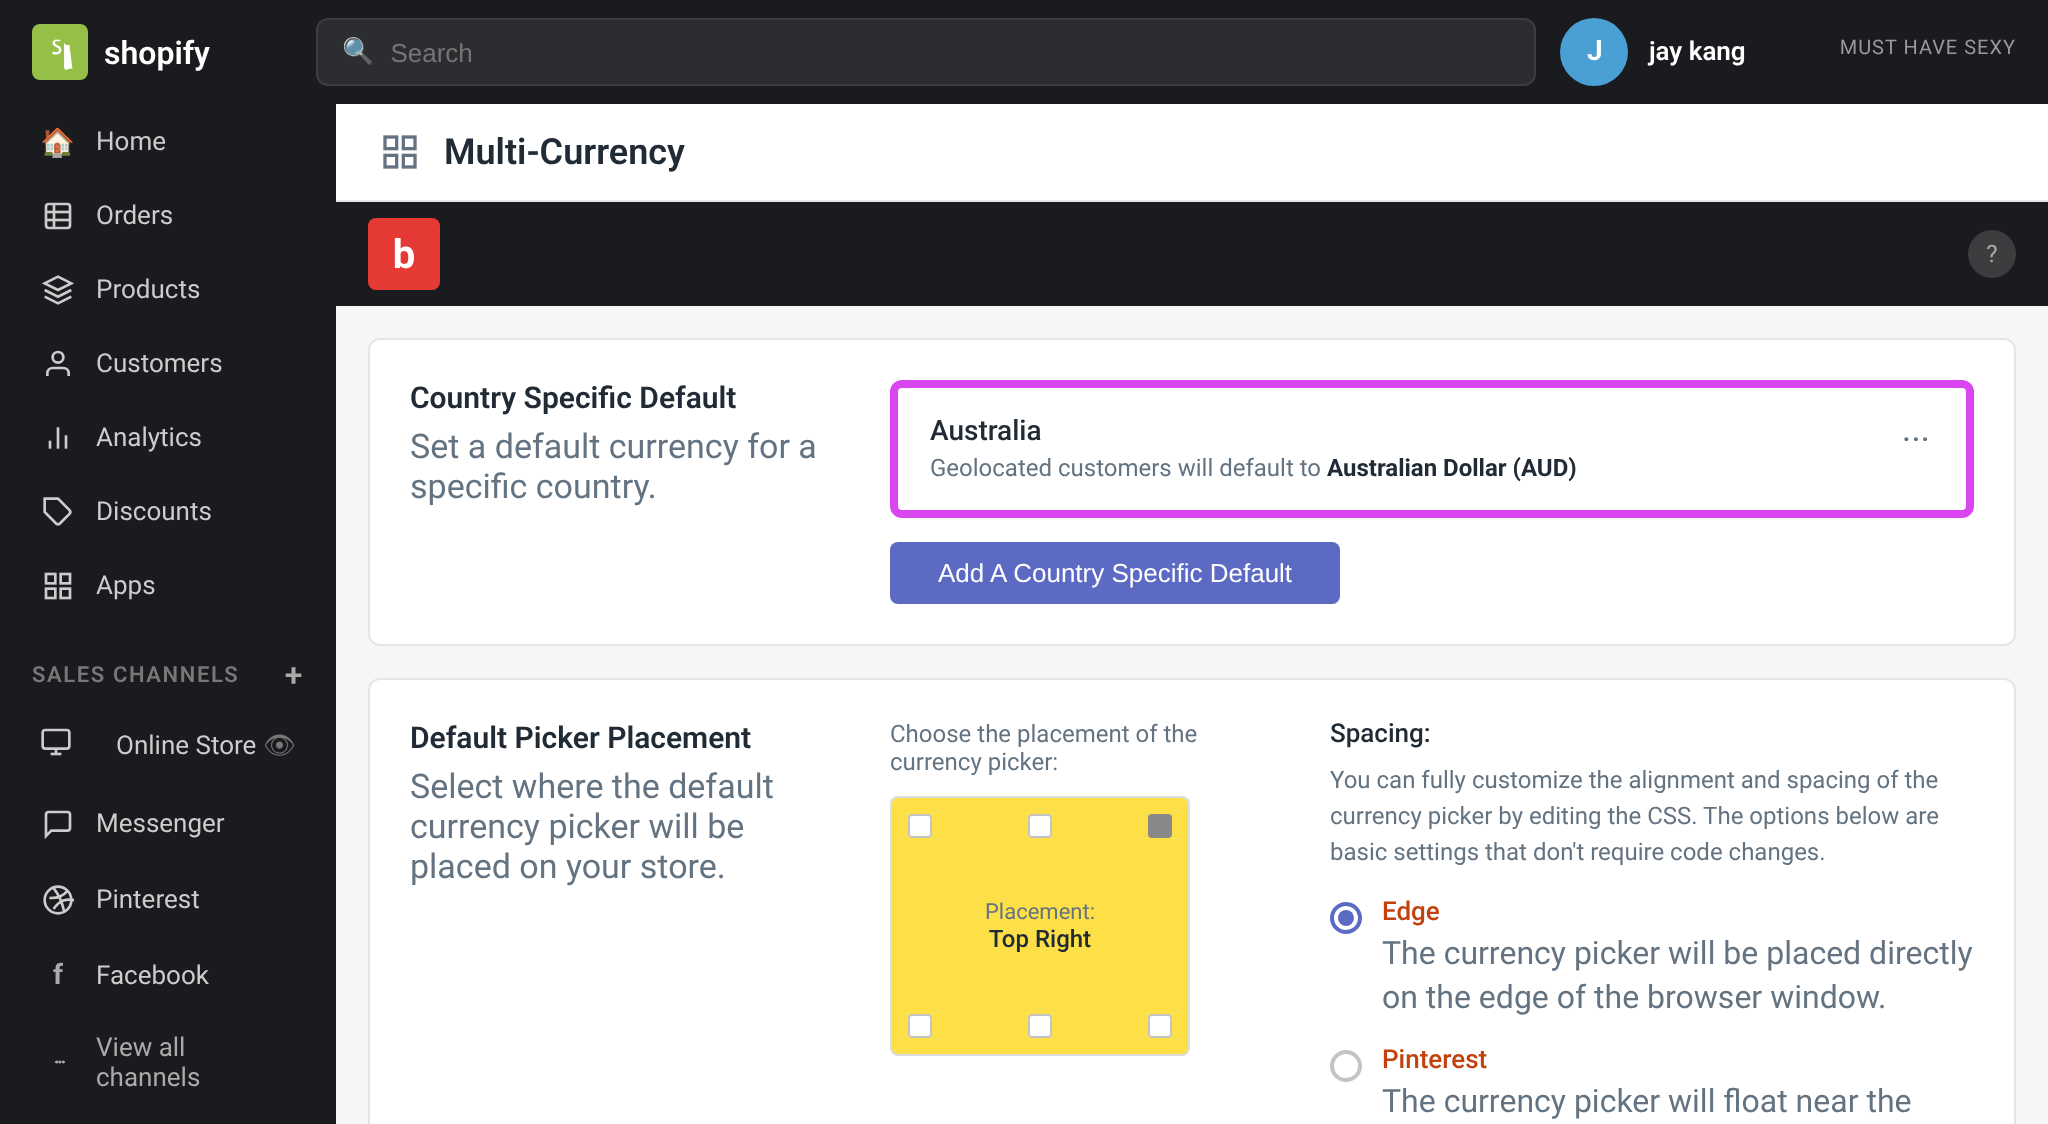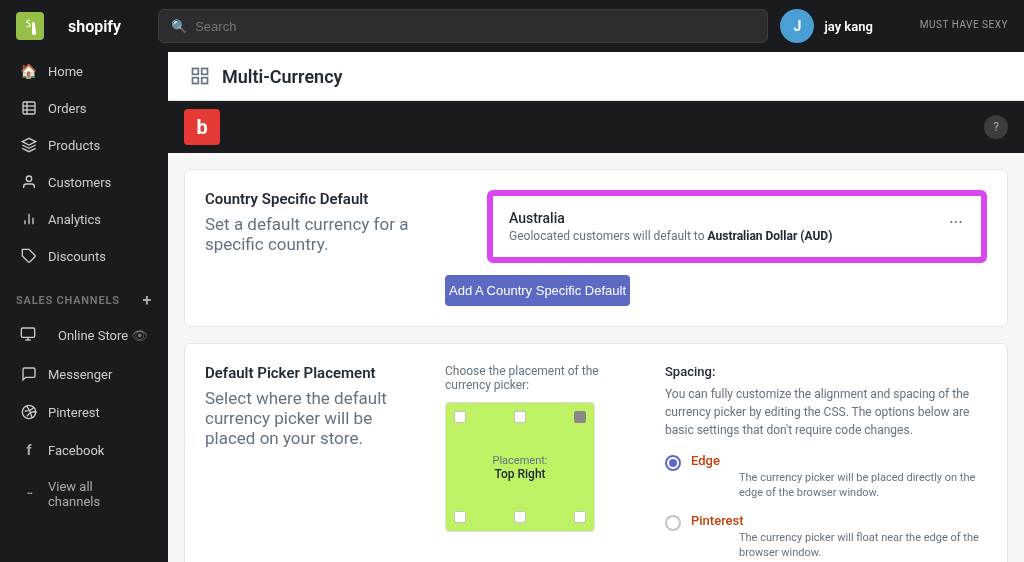--- a/index.html
+++ b/index.html
@@ -11,21 +11,21 @@
       display: flex;
       align-items: center;
       padding: 0 16px;
       height: 52px;
       flex-shrink: 0;
       gap: 12px;
     }
     .logo-area {
       display: flex;
       align-items: center;
-      gap: 24px;
+      gap: 8px;
       color: white;
       font-weight: 600;
       font-size: 16px;
       min-width: 130px;
     }
     .logo-icon {
       width: 28px;
       height: 28px;
       background: #96bf48;
       border-radius: 4px;
@@ -193,40 +193,39 @@
     }
     .card-title { font-size: 15px; font-weight: 600; color: #212b36; margin-bottom: 6px; }
     .card-subtitle { font-size: 17px; color: #637381; margin-bottom: 16px; }
 
     .card-layout { display: flex; gap: 20px; }
     .card-left { min-width: 200px; max-width: 220px; }
     .card-right { flex: 1; }
 
     
     .country-item {
-      border: 6px solid #d946ef;
+      border: 4px solid #d946ef;
       border-radius: 6px;
       padding: 14px 16px;
       display: flex;
       align-items: flex-start;
       justify-content: space-between;
       margin-bottom: 12px;
-      margin-left: 42px;
     }
     .country-name { font-size: 14px; font-weight: 500; color: #212b36; margin-bottom: 3px; }
     .country-desc { font-size: 12px; color: #637381; }
     .country-desc strong { color: #212b36; }
     .country-menu { color: #637381; cursor: pointer; font-size: 18px; padding: 2px; }
 
     .btn-primary {
       background: #5c6ac4;
       color: white;
       border: none;
       border-radius: 4px;
-      padding: 8px 4px;
+      padding: 8px 24px;
       font-size: 13px;
       font-weight: 500;
       cursor: pointer;
       display: inline-flex;
       align-items: center;
       justify-content: center;
     }
     .spacing-title { font-size: 13px; font-weight: 500; color: #212b36; margin-bottom: 6px; }
     .spacing-desc { font-size: 12px; color: #637381; margin-bottom: 14px; line-height: 1.5; }
     .radio-option { display: flex; align-items: flex-start; gap: 10px; margin-bottom: 12px; }
@@ -246,21 +245,21 @@
       border-color: #5c6ac4;
     }
     .radio-circle.selected::after {
       content: '';
       width: 8px;
       height: 8px;
       border-radius: 50%;
       background: #5c6ac4;
     }
     .radio-label-title { font-size: 13px; font-weight: 500; color: #c2410c; margin-bottom: 2px; }
-    .radio-label-desc { font-size: 11px; color: #637381; line-height: 1.4; margin-left: 48px; }
+    .radio-label-desc { font-size: 16px; color: #637381; line-height: 1.4; }
 
     .online-store-row {
       display: flex;
       align-items: center;
       justify-content: space-between;
       padding: 9px 16px;
       color: #ccc;
       font-size: 13px;
       margin: 1px 4px;
     }
@@ -347,20 +346,31 @@
         <span>Analytics</span>
       </div>
       <div class="sidebar-item">
         <span class="icon">
           <svg width="16" height="16" viewBox="0 0 24 24" fill="none" stroke="currentColor" stroke-width="2">
               <path d="M20.59 13.41l-7.17 7.17a2 2 0 0 1-2.83 0L2 12V2h10l8.59 8.59a2 2 0 0 1 0 2.82z"></path>
               <line x1="7" y1="7" x2="7.01" y2="7"></line>
             </svg>
         </span>
         <span>Discounts</span>
+      </div>
+      <div class="sidebar-item">
+        <span class="icon">
+          <svg width="16" height="16" viewBox="0 0 24 24" fill="none" stroke="currentColor" stroke-width="2">
+              <rect x="3" y="3" width="7" height="7"></rect>
+              <rect x="14" y="3" width="7" height="7"></rect>
+              <rect x="3" y="14" width="7" height="7"></rect>
+              <rect x="14" y="14" width="7" height="7"></rect>
+            </svg>
+        </span>
+        <span>Apps</span>
       </div>
     </div>
 
     <div class="sidebar-section-title">
       <span>SALES CHANNELS</span>
       <span class="add-btn">+</span>
     </div>
 
     <div class="online-store-row">
       <div style="display:flex;align-items:center;gap:22px;">
@@ -452,21 +462,21 @@
 
     <div class="card">
       <div class="card2-layout">
         <div class="card2-left">
           <div class="card-title">Default Picker Placement</div>
           <div class="card-subtitle">Select where the default currency picker will be placed on your store.</div>
         </div>
 
         <div class="card2-middle">
           <div class="card-subtitle" style="margin-bottom:10px;font-size:12px;color:#637381;">Choose the placement of the currency picker:</div>
-          <div style="position:relative; width:150px; height:130px; border:1px solid #ddd; border-radius:4px; background:#bef264;">
+          <div style="position:relative; width:150px; height:130px; border:1px solid #ddd; border-radius:4px; background:#fde047;">
 
             <div style="position:absolute;top:8px;left:8px;width:12px;height:12px;border:1.5px solid #c4c4c4;border-radius:2px;background:#fff;cursor:pointer;"></div>
             <div style="position:absolute;top:8px;left:50%;transform:translateX(-50%);width:12px;height:12px;border:1.5px solid #c4c4c4;border-radius:2px;background:#fff;cursor:pointer;"></div>
             <div style="position:absolute;top:8px;right:8px;width:12px;height:12px;border:1.5px solid #888;border-radius:2px;background:#888;cursor:pointer;"></div>
 
             <div style="position:absolute;bottom:8px;left:8px;width:12px;height:12px;border:1.5px solid #c4c4c4;border-radius:2px;background:#fff;cursor:pointer;"></div>
             <div style="position:absolute;bottom:8px;left:50%;transform:translateX(-50%);width:12px;height:12px;border:1.5px solid #c4c4c4;border-radius:2px;background:#fff;cursor:pointer;"></div>
             <div style="position:absolute;bottom:8px;right:8px;width:12px;height:12px;border:1.5px solid #c4c4c4;border-radius:2px;background:#fff;cursor:pointer;"></div>
 
             <div style="position:absolute;top:50%;left:50%;transform:translate(-50%,-50%);text-align:center;">

